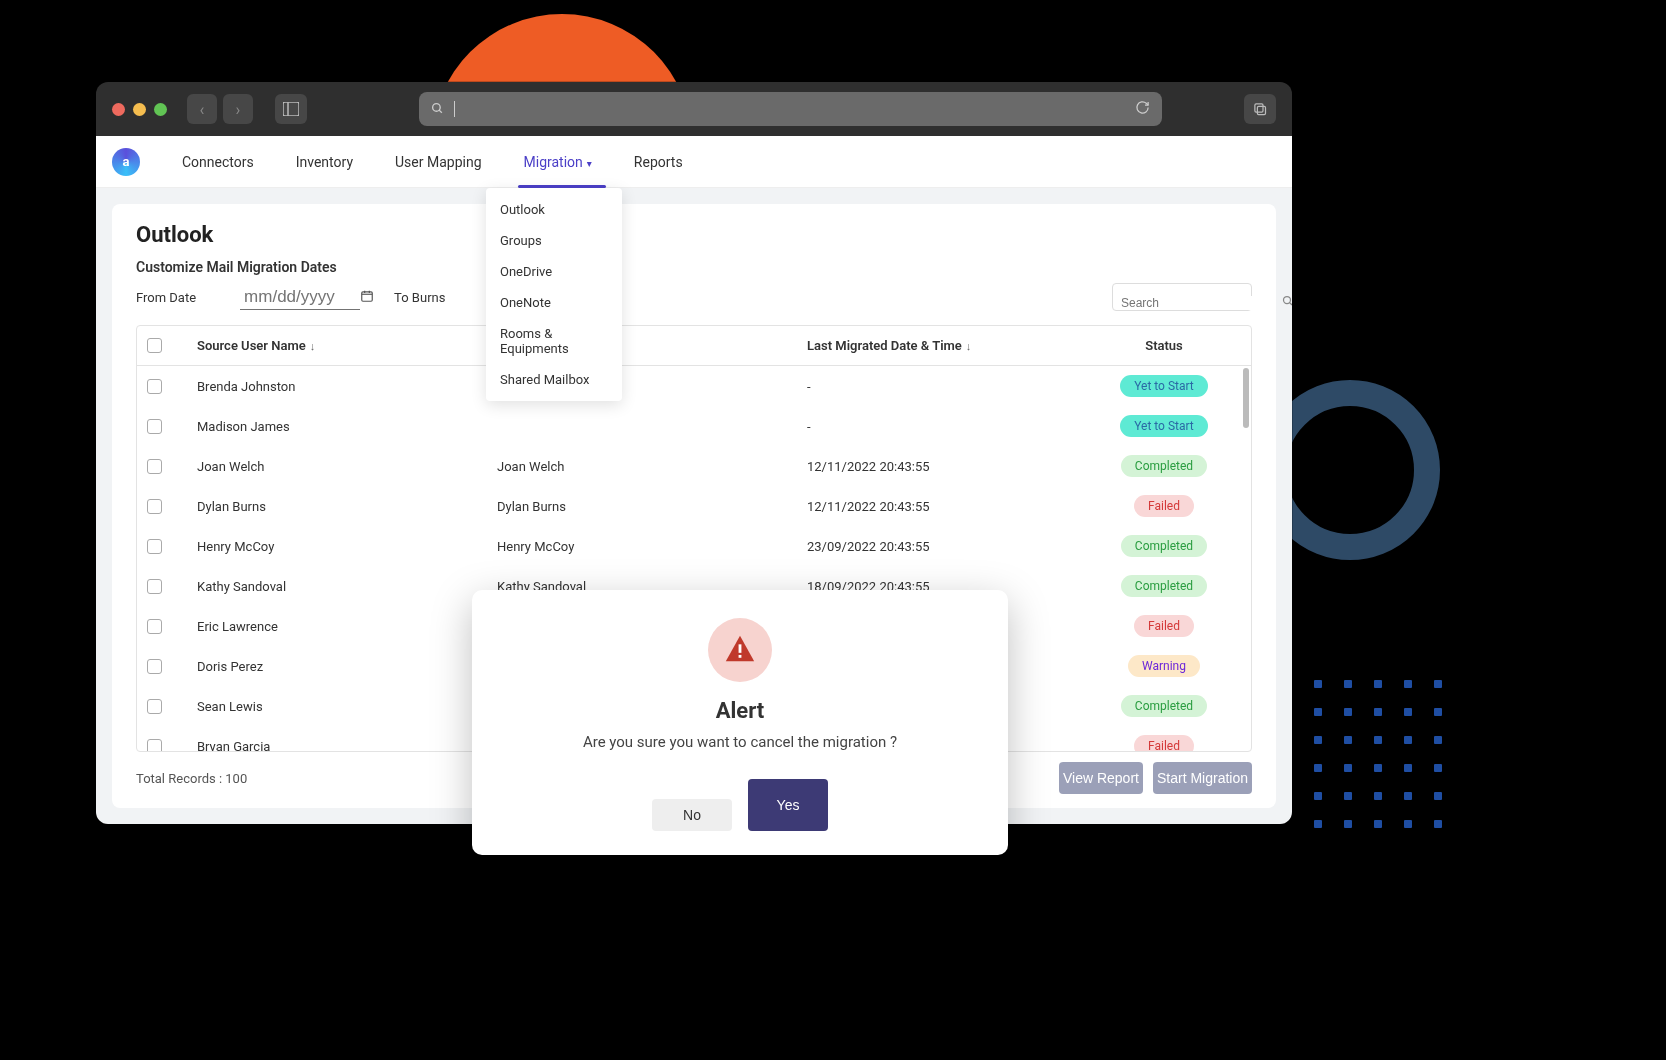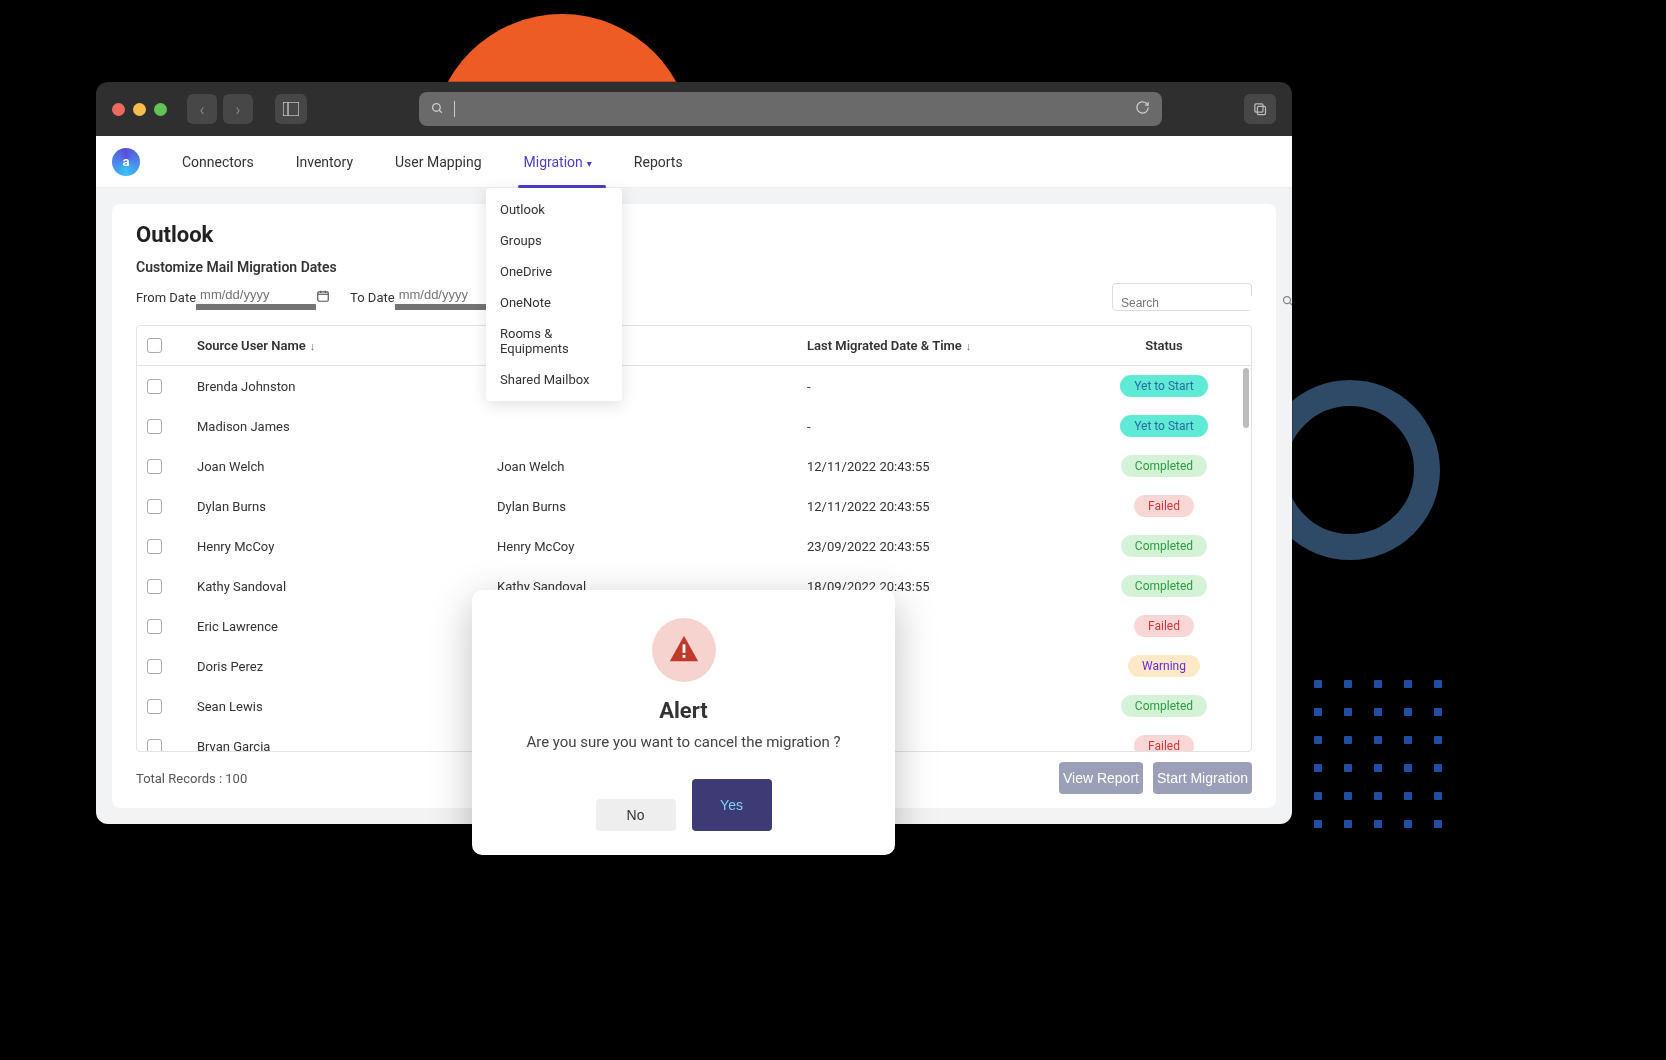--- a/index.html
+++ b/index.html
@@ -106,21 +106,21 @@
     border-radius: 8px;
     height: 100%;
     padding: 18px 24px 14px;
     display:flex; flex-direction:column;
     position:relative;
   }
   .page-title { font-size:22px; font-weight:700; color:#222; margin-bottom:12px;}
   .subtitle { font-size:14px; font-weight:600; color:#333; margin-bottom:8px;}
   .date-row { display:flex; align-items:center; gap:20px; margin-bottom:10px;}
   .date-group { display:flex; align-items:center; font-size:13px; color:#333;}
-  .date-input { border:none; border-bottom:6px solid #737373; padding:2px 4px; font-size:13px; color:#888; width:120px; background:transparent;}
+  .date-input { border:none; border-bottom:1px solid #737373; padding:2px 4px; font-size:17px; color:#888; width:120px; background:transparent;margin-left:44px;}
   .cal-icon { color:#555; font-size:13px;}
   .search-box {
     margin-left:auto;
     width:140px; height:28px;
     border:1px solid #ddd;
     border-radius:4px;
     display:flex; align-items:flex-end;
     padding:0 8px;
     font-size:12px; color:#aaa;
     gap:6px;
@@ -176,39 +176,39 @@
     box-shadow:0 4px 16px rgba(0,0,0,0.12);
     border-radius:4px;
     padding:6px 0;
     z-index:20;
   }
   .dropdown-menu .mi { padding:8px 14px; font-size:13px; color:#333; cursor:pointer;}
   .modal {
     position:absolute;
     top:590px;
     left:472px;
-    width:423px;
+    width:536px;
     background:#fff;
     border-radius:10px;
     box-shadow:0 12px 40px rgba(0,0,0,0.25);
     padding:28px 28px 24px;
     z-index:30;
     text-align:center;
   }
   .modal-icon {
     width:64px; height:64px; border-radius:50%;
     background:#f7d3cf;
     margin:0 auto 16px;
     display:flex; align-items:center; justify-content:center;
   }
   .modal-title { font-size:22px; font-weight:700; color:#333; margin-bottom:10px;}
   .modal-text { font-size:15px; color:#444; margin-bottom:28px;}
   .modal-actions { display:flex; gap:16px; justify-content:center;}
   .btn-no { background:#eee; color:#333; width:80px;margin-top:20px;}
-  .btn-yes { background:#3d3a75; color:#7dd3fc; width:80px;}
+  .btn-yes { background:#3d3a75; color:#ffffff; width:80px;}
 </style>
 </head>
 <body>
 
 <div class="bg-circle-orange"></div>
 <div class="bg-ring"></div>
 <div class="dots">
   <span></span>
     <span></span>
     <span></span>
@@ -310,21 +310,21 @@
           <span class="cal-icon">
             <svg width="14" height="14" viewBox="0 0 24 24" fill="none" stroke="#555" stroke-width="2">
                 <rect x="3" y="5" width="18" height="16" rx="2"></rect>
                 <line x1="3" y1="9" x2="21" y2="9"></line>
                 <line x1="8" y1="3" x2="8" y2="7"></line>
                 <line x1="16" y1="3" x2="16" y2="7"></line>
               </svg>
           </span>
         </div>
         <div class="date-group">
-          <span>To Date</span>
+          <span>To Burns</span>
           <input class="date-input" placeholder="mm/dd/yyyy" style="">
         </div>
         <div class="search-box">
           <input placeholder="Search" style="">
           <span>
             <svg width="12" height="12" viewBox="0 0 24 24" fill="none" stroke="#888" stroke-width="2.5">
                 <circle cx="10" cy="10" r="7"></circle>
                 <line x1="20" y1="20" x2="15" y2="15"></line>
               </svg>
           </span>

